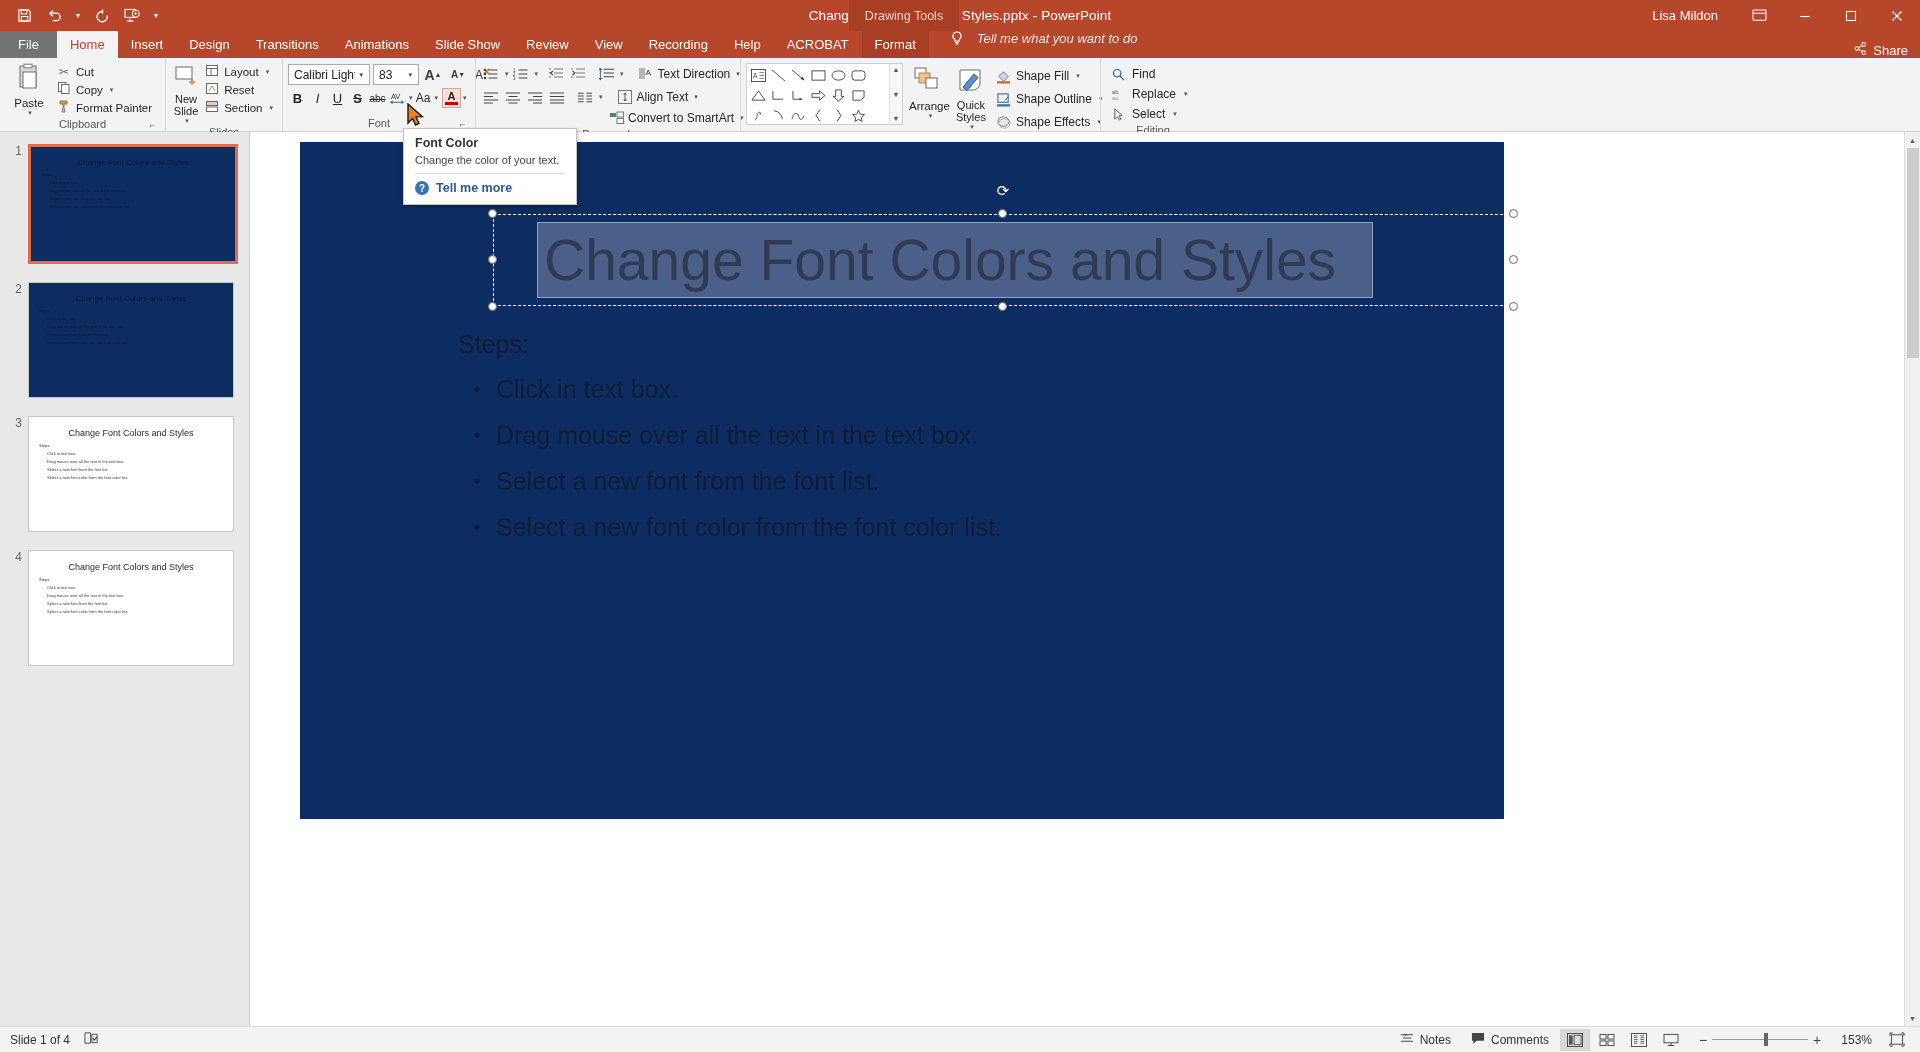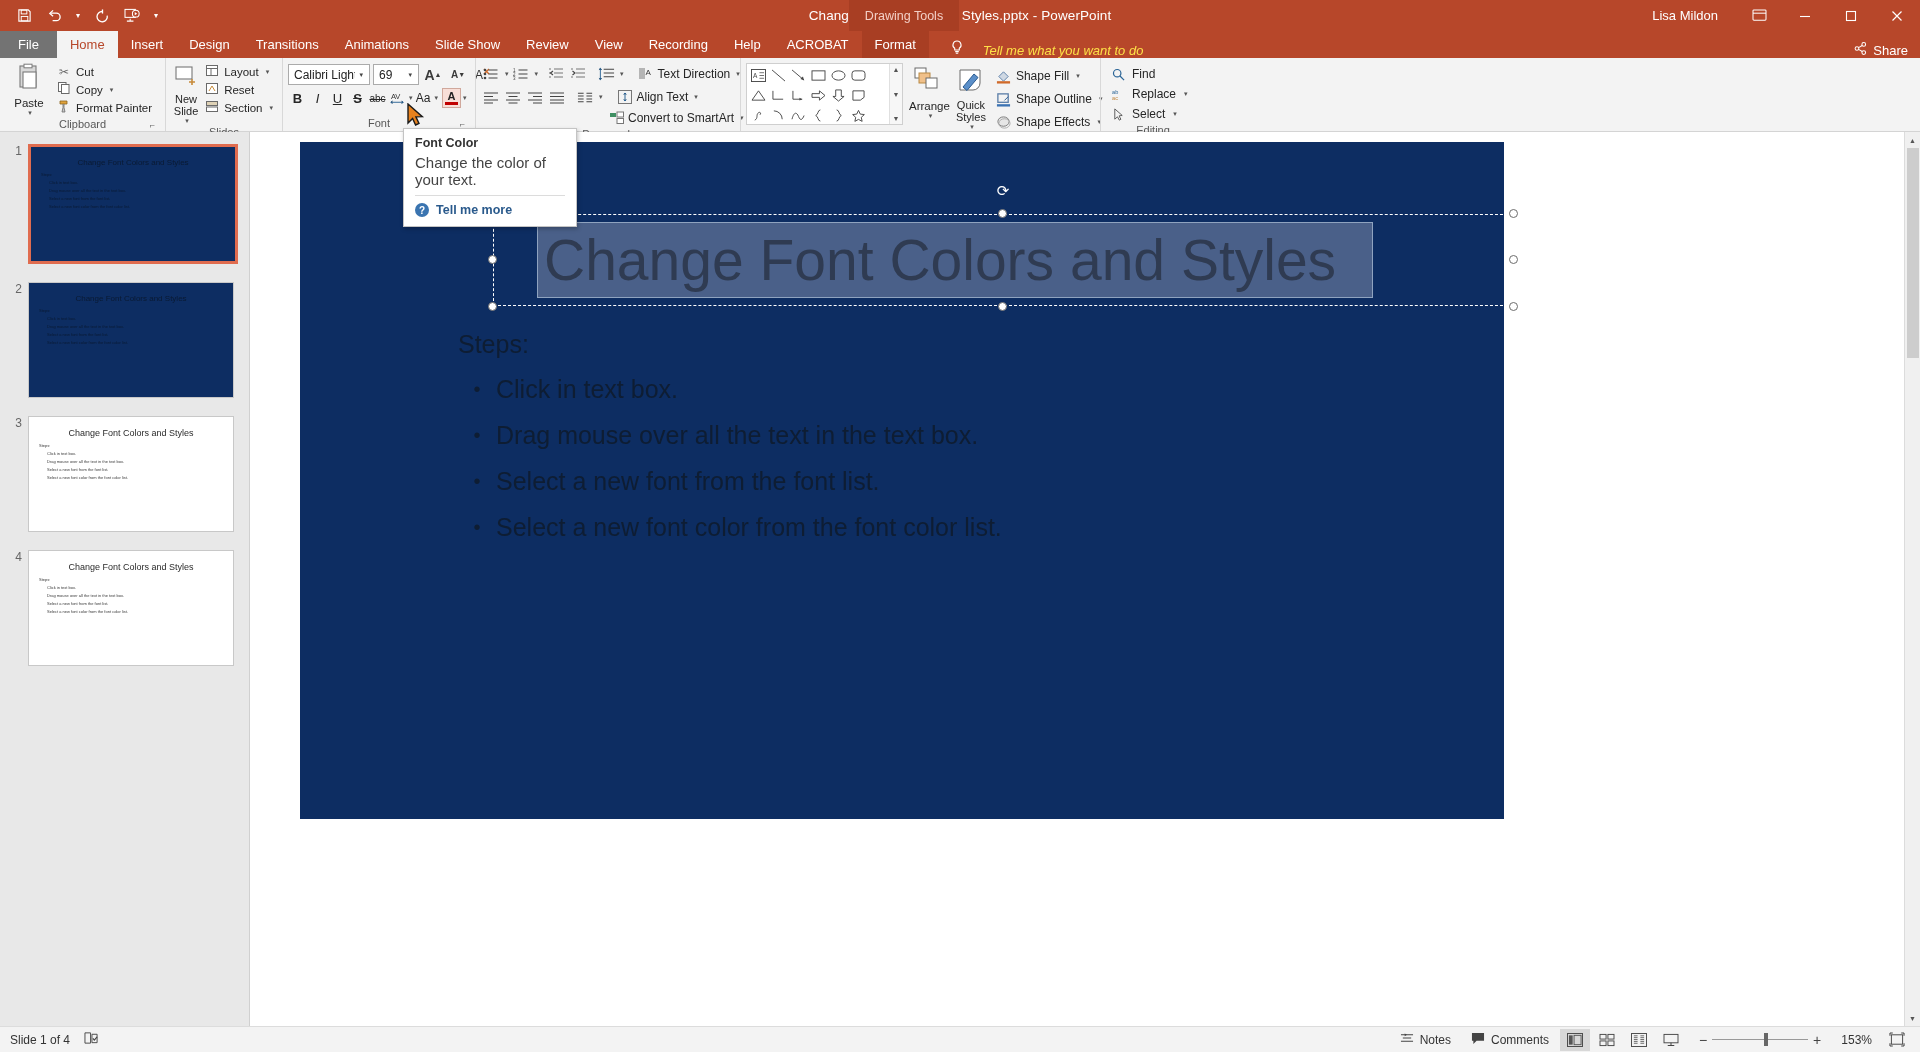--- a/index.html
+++ b/index.html
@@ -45,22 +45,22 @@
     position:relative; color:#fff; font-size:13px;
   }
   .rtab {
     padding:0 13px; display:flex; align-items:center; white-space:nowrap;
     height:27px; cursor:default;
   }
   .rtab.file { background:#737373; padding:0 18px; }
   .rtab.active { background:#f3f3f3; color:#b7472a; }
   .rtab.format { background:#a83e23; }
   .tellme {
-    display:flex; align-items:flex-end; gap:20px; padding-left:22px; font-size:13px;
-    font-style:italic; color:#fde047;
+    display:flex; align-items:flex-start; gap:14px; padding-left:22px; font-size:13px;
+    font-style:italic; color:#e5e5e5;
   }
   .share {
     position:absolute; right:12px; top:0; height:27px; display:flex; align-items:flex-end;
     gap:6px; font-size:13px; color:#fff;
   }
   
   .ribbon {
     height:74px; background:#f3f3f3; border-bottom:1px solid #d4d4d4;
     display:flex; align-items:stretch; position:relative;
   }
@@ -161,21 +161,21 @@
     display:flex; align-items:center; gap:6px; height:18px; padding:0 5px;
     font-size:12px; color:#262626; white-space:nowrap;
   }
   
   .tooltip {
     position:absolute; left:403px; top:128px; width:174px;
     background:#fff; border:1px solid #c4c4c4; z-index:60;
     box-shadow:1px 2px 4px rgba(0,0,0,.25); padding:7px 0 0 0;
   }
   .tt-title { font-size:12.5px; font-weight:bold; color:#333; padding:0 11px 4px 11px; }
-  .tt-desc { font-size:15px; color:#444; padding:0 12px 7px 11px; }
+  .tt-desc { font-size:11px; color:#444; padding:0 12px 7px 11px; }
   .tt-sep { height:1px; background:#dcdcdc; margin:0 11px; }
   .tt-more {
     display:flex; align-items:center; gap:7px; padding:7px 11px 9px 11px;
     font-size:12.5px; font-weight:bold; color:#2a5a8c;
   }
   .tt-help {
     width:14px; height:14px; border-radius:50%; background:#3a74b0; color:#fff;
     font-size:10px; font-weight:bold; display:flex; align-items:center; justify-content:center;
   }
   
@@ -468,21 +468,21 @@
   </div>
 
   <div class="rgroup" style="width:193px">
     <div class="rgroup-body" style="flex-direction:column">
       <div class="fontrow1">
         <div class="combo fontname">
           <span class="val">Calibri Light (H</span>
           <span class="arw">▾</span>
         </div>
         <div class="combo fontsize">
-          <span class="val">69</span>
+          <span class="val">83</span>
           <span class="arw">▾</span>
         </div>
         <div class="icon-btn">
           <span style="font-size:14px;font-weight:600;">A</span>
             <span style="font-size:7px;">▲</span>
         </div>
         <div class="icon-btn">
           <span style="font-size:10px;font-weight:600;">A</span>
             <span style="font-size:7px;">▼</span>
         </div>

